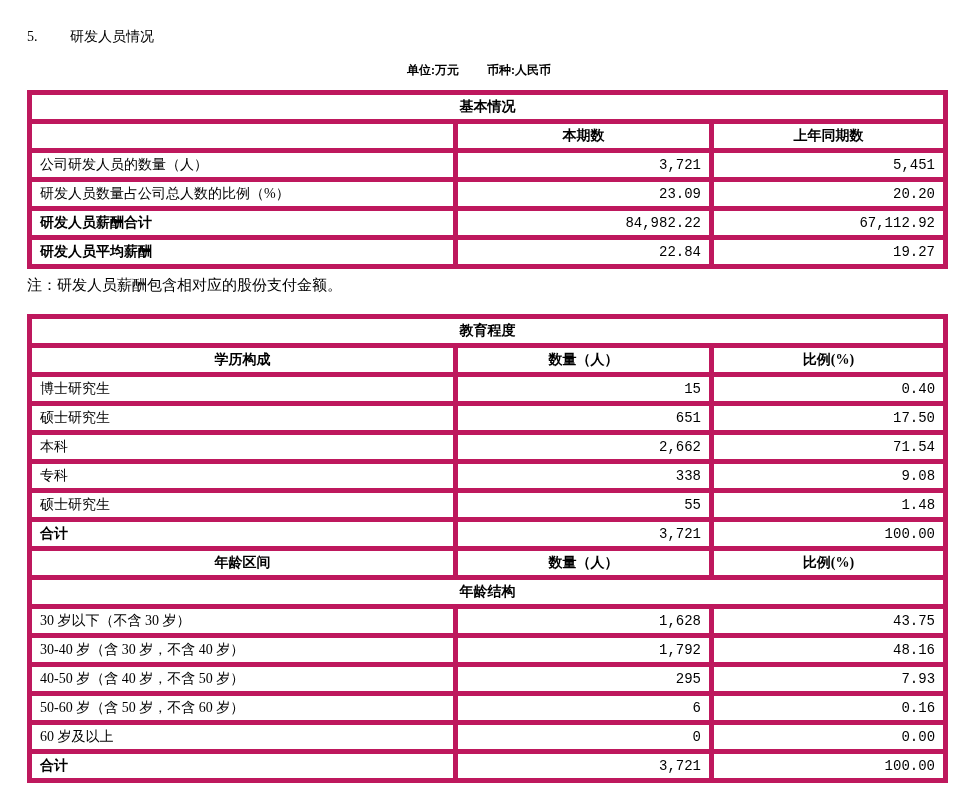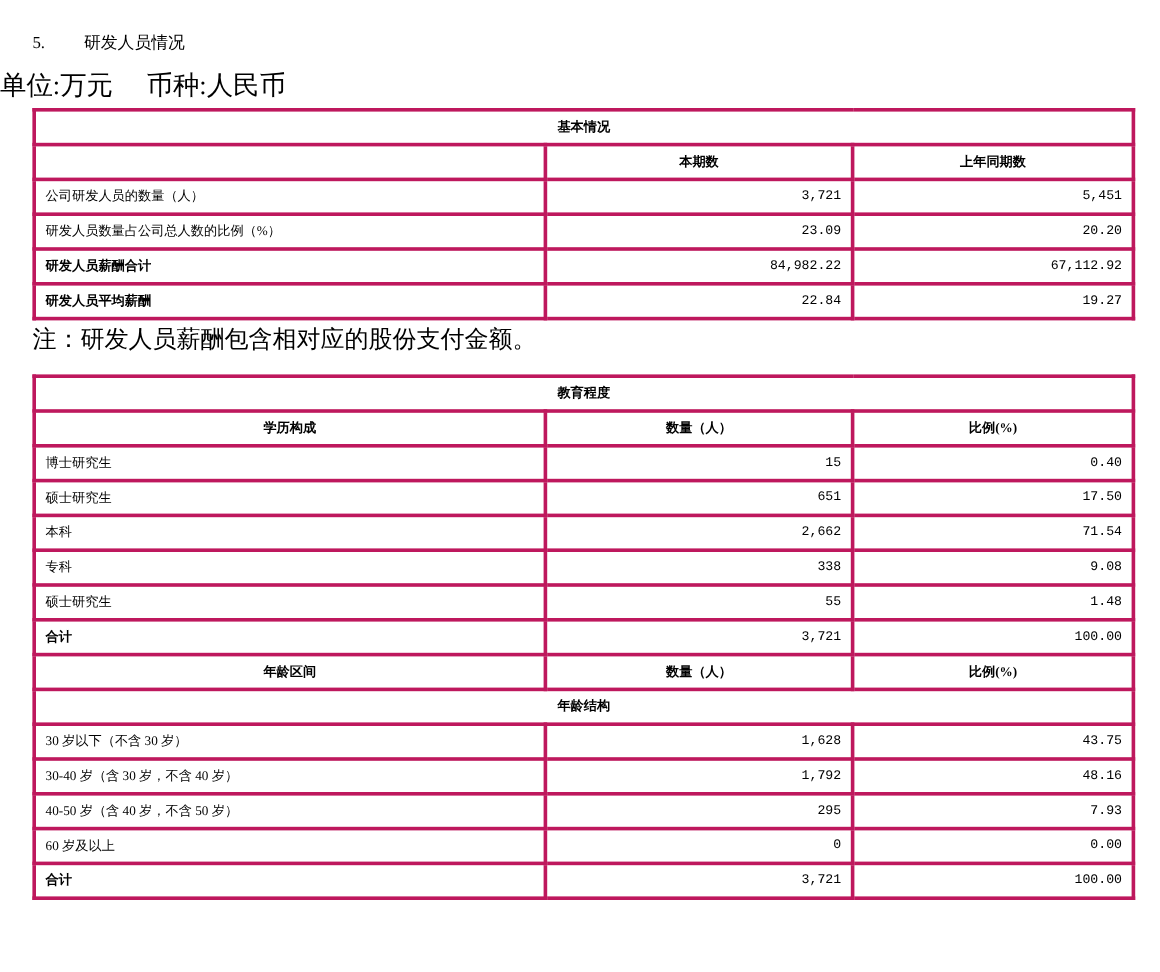--- a/index.html
+++ b/index.html
@@ -19,57 +19,58 @@
     font-size: 14px;
     font-weight: normal;
     line-height: 22px;
     white-space: nowrap;
   }
   .doc-title .sec-num { display: inline-block; width: 43px; }
 
   .unit-line {
     margin-top: 12px;
     padding-right: 9px;
-    text-align: left;
-    font-size: 22px;
+    text-align: center;
+    font-size: 12px;
     line-height: 21px;
     white-space: nowrap;
+    font-weight: bold;
   }
   .unit-line .gap { display: inline-block; width: 28px; }
 
   table.report {
     border-collapse: collapse;
     table-layout: fixed;
     width: 916px;
     margin-left: 27px;
     border: 2px solid #000;
   }
   table.report td {
-    border: 3px solid #be185d;
+    border: 5px solid #be185d;
     height: 29px;
     padding: 0 8px;
-    font-size: 11px;
+    font-size: 14px;
     line-height: 20px;
     white-space: nowrap;
     overflow: hidden;
     vertical-align: middle;
   }
   .t1 { margin-top: 9px; }
   .t2 { margin-top: 17px; }
 
   td.caption { text-align: center; font-weight: bold; font-size: 18px; }
   td.hdr     { text-align: center; font-weight: bold; }
   td.lbl     { text-align: left; }
   td.num     { text-align: right; font-family: Liberation Mono, monospace; }
   tr.bold-row td.lbl { font-weight: bold; }
   tr.thick td { border-top-width: 2px; }
 
   .note {
     margin: 5px 0 0 27px;
-    font-size: 20px;
+    font-size: 15px;
     line-height: 23px;
     white-space: nowrap;
   }
 </style>
 </head>
 <body>
 
 <div class="page">
 
   <div class="doc-title">
@@ -182,20 +183,25 @@
       <td class="lbl">30-40 岁（含 30 岁，不含 40 岁）</td>
       <td class="num">1,792</td>
       <td class="num">48.16</td>
     </tr>
     <tr>
       <td class="lbl">40-50 岁（含 40 岁，不含 50 岁）</td>
       <td class="num">295</td>
       <td class="num">7.93</td>
     </tr>
     <tr>
+      <td class="lbl">50-60 岁（含 50 岁，不含 60 岁）</td>
+      <td class="num">6</td>
+      <td class="num">0.16</td>
+    </tr>
+    <tr>
       <td class="lbl">60 岁及以上</td>
       <td class="num">0</td>
       <td class="num">0.00</td>
     </tr>
     <tr class="bold-row">
       <td class="lbl">合计</td>
       <td class="num">3,721</td>
       <td class="num">100.00</td>
     </tr>
   </tbody>

